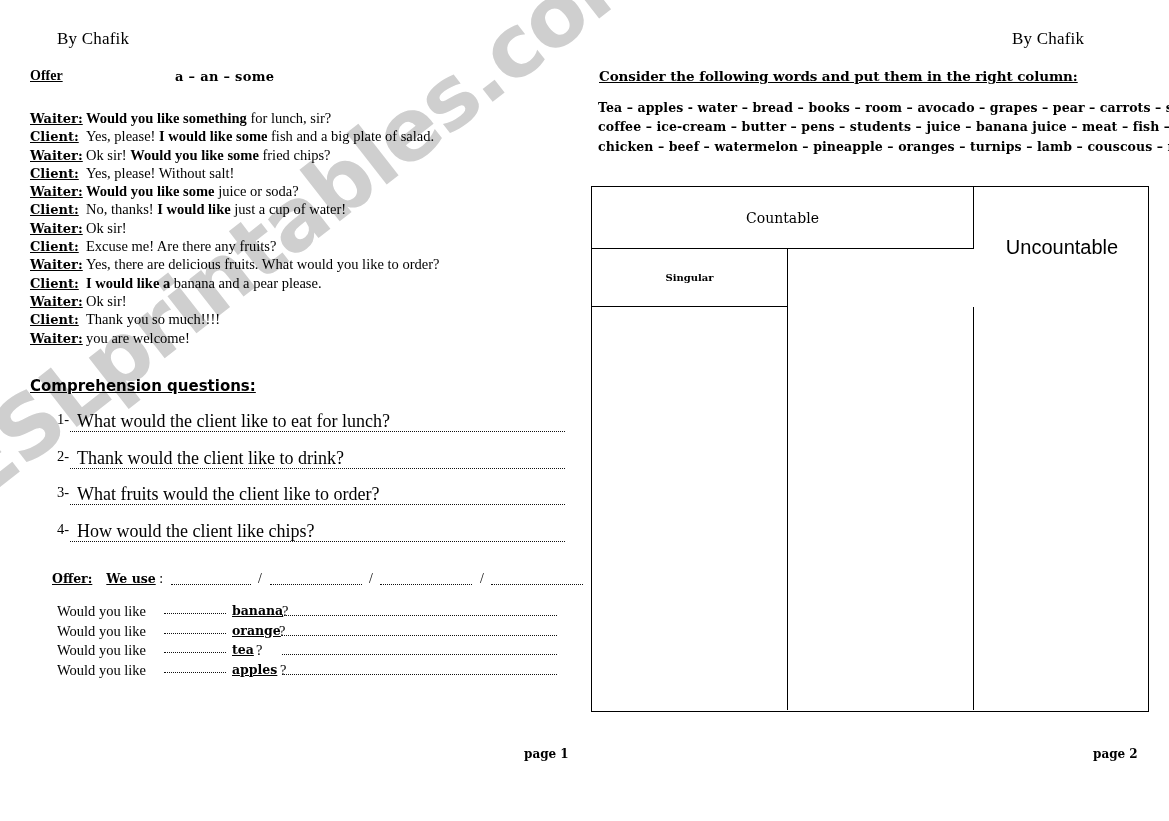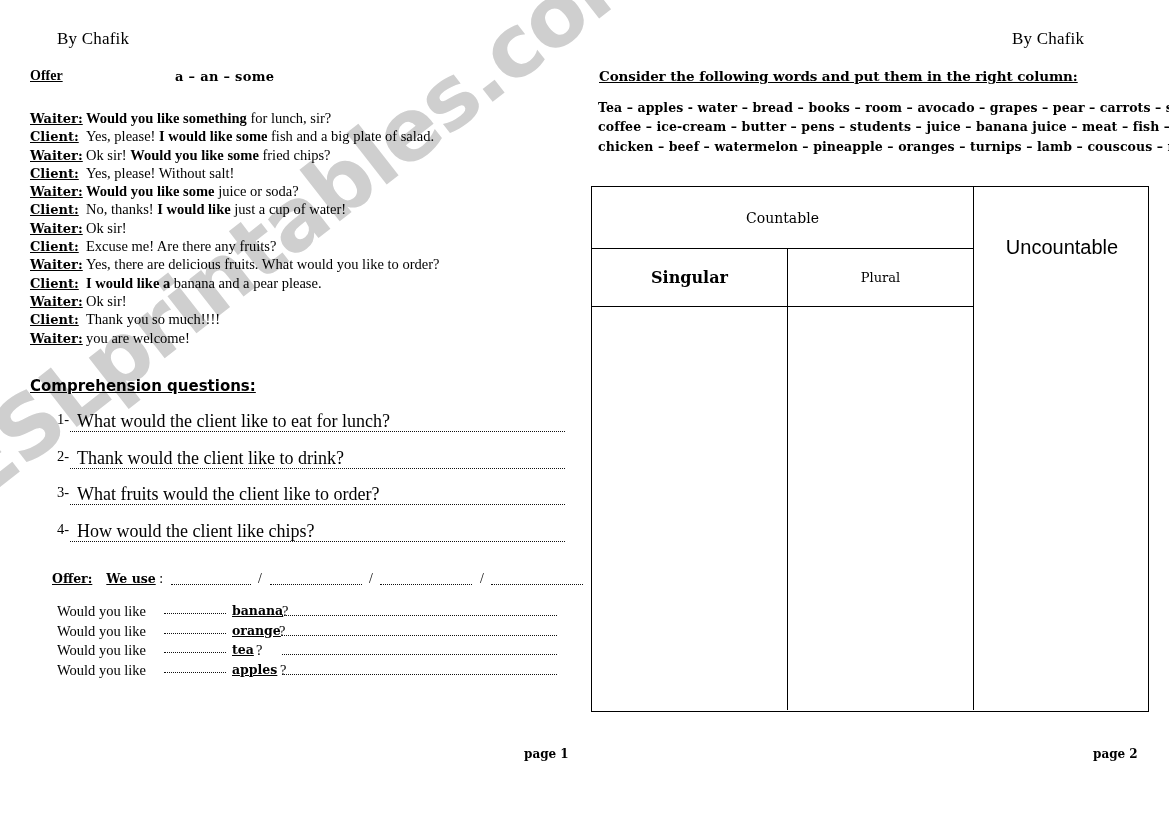--- a/index.html
+++ b/index.html
@@ -188,21 +188,21 @@
     display: flex; align-items: center; justify-content: center;
     font-size: 20px; font-family: Liberation Sans, sans-serif;
     box-sizing: border-box;
   }
   .cell-singular {
     position: absolute; left: 0; top: 62px;
     width: 196px; height: 58px;
     border-right: 1.6px solid #000;
     border-bottom: 1.6px solid #000;
     display: flex; align-items: center; justify-content: center;
-    font-size: 16px; font-weight: bold; font-family: "DejaVu Serif", serif;
+    font-size: 10px; font-weight: bold; font-family: "DejaVu Serif", serif;
     box-sizing: border-box;
   }
   .cell-plural {
     position: absolute; left: 196px; top: 62px;
     width: 186px; height: 58px;
     border-right: 1.6px solid #000;
     border-bottom: 1.6px solid #000;
     display: flex; align-items: center; justify-content: center;
     font-size: 13px; font-family: "DejaVu Serif", serif;
     box-sizing: border-box;
@@ -378,21 +378,20 @@
       <div class="wordlist">
         <div class="wl-line">Tea – apples - water – bread – books – room – avocado – grapes – pear – carrots – sugar –</div>
         <div class="wl-line">coffee – ice-cream – butter – pens – students – juice – banana juice – meat – fish – soup –</div>
         <div class="wl-line">chicken – beef – watermelon – pineapple – oranges – turnips – lamb – couscous – milk-</div>
       </div>
 
       <div class="tbl">
         <div class="cell-countable">Countable</div>
         <div class="cell-uncountable">Uncountable</div>
         <div class="cell-singular">Singular</div>
-        <div class="cell-plural">Plural</div>
         <div class="cell-body-sing"></div>
         <div class="cell-body-plur"></div>
         <div class="cell-body-unc"></div>
       </div>
 
       <div class="pagenum" style="left:508px; top:747px">page 2</div>
     </div>
 
   </div>
 </div>

